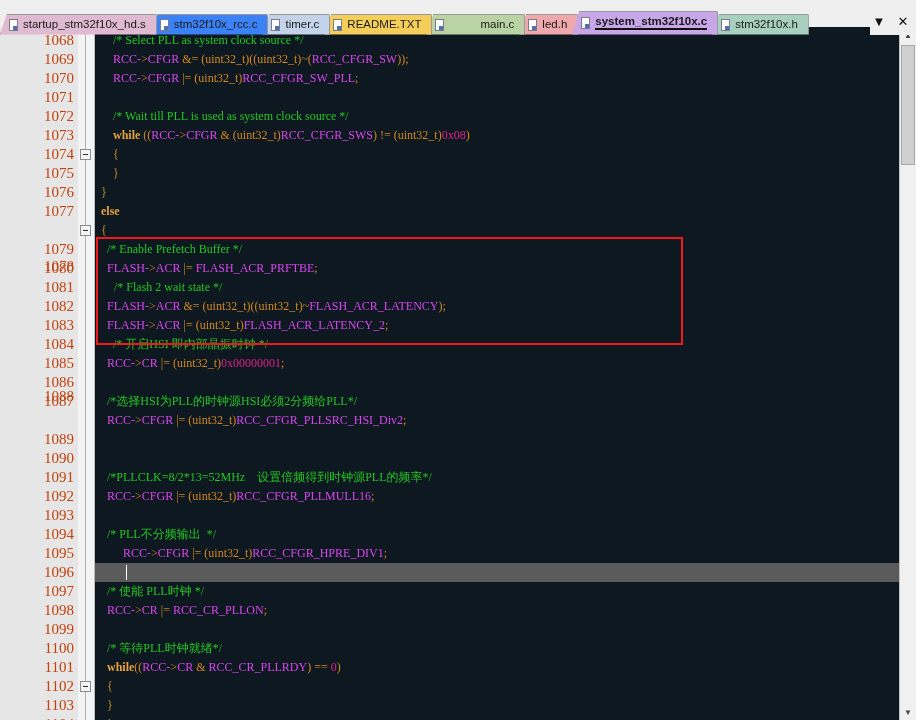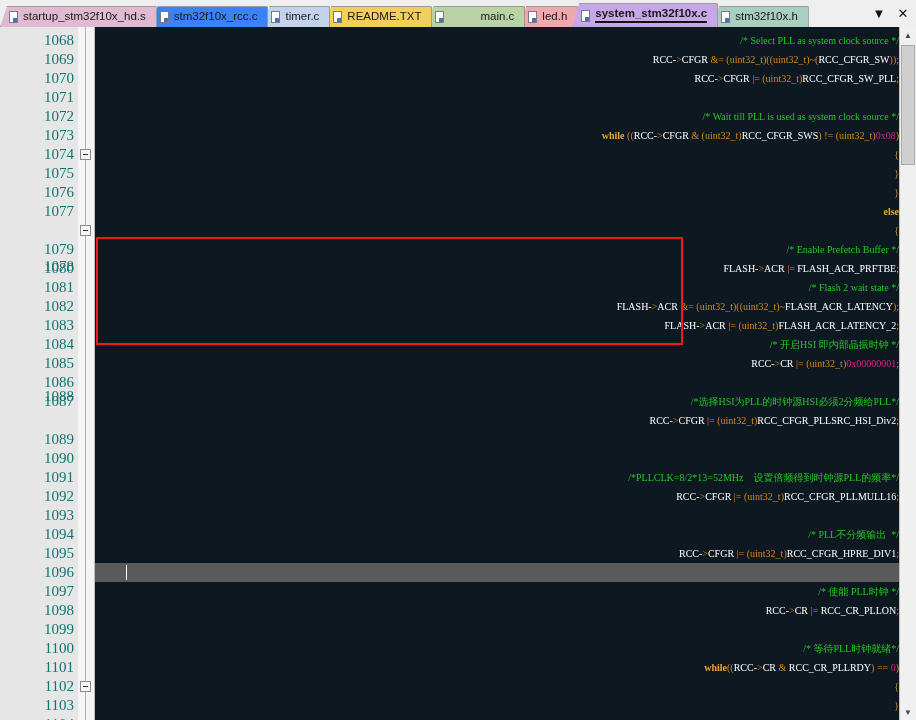--- a/index.html
+++ b/index.html
@@ -16,21 +16,21 @@
     background: #d8d4e0;
     overflow: hidden;
   }
 
   
   .tabbar {
     position: absolute; top: 0; left: 0;
     width: 916px; height: 42px;
     background: #efefef;
     display: flex;
-    align-items: flex-start;
+    align-items: center;
     overflow: hidden;
   }
   .tabbar-left {
     display: flex;
     align-items: flex-end;
     flex: 1 1 auto;
     height: 27px;
     overflow: hidden;
   }
   .tab {
@@ -113,21 +113,21 @@
     background: #e6e6e6;
     border-right: 1px solid #c8c8c8;
   }
   .gutter-num {
     position: absolute;
     right: 4px;
     width: 74px;
     text-align: right;
     font-family: "Liberation Serif", serif;
     font-size: 15px;
-    color: #0f766e;
+    color: #c2410c;
     line-height: 19px;
     height: 19px;
   }
 
   .foldbar {
     position: absolute;
     top: 0; left: 78px;
     width: 16px; height: 693px;
     background: #f4f4f4;
     border-right: 1px solid #bdbdbd;
@@ -156,47 +156,46 @@
 
   .code {
     position: absolute;
     top: 0; left: 95px;
     right: 17px;
     height: 693px;
     overflow: hidden;
   }
   .codeline {
     position: absolute;
-    left: 0; right: 0;
+    left: 0; right: 16px;
     height: 19px;
     line-height: 19px;
     font-family: "Liberation Serif", serif;
-    font-size: 10px;
+    font-size: 12px;
     white-space: pre;
     color: #d7dce2;
-    text-align: right;
   }
   .curline {
     position: absolute;
     left: 0; right: 0;
     height: 19px;
     background: #5a5a5a;
   }
   .caret {
     position: absolute;
     width: 1px;
     height: 15px;
     background: #ffffff;
   }
 
   
   .cm  { color: #23c723; }     
   .kw  { color: #e8a33d; font-weight: bold; }  
   .op  { color: #d4881f; }     
-  .id  { color: #ffffff; }     
+  .id  { color: #d946ef; }     
   .num { color: #e0218a; }     
   .ty  { color: #d4881f; }     
   .br  { color: #c08a28; }     
 
   
   .annot-rect {
     position: absolute;
     border: 2px solid #f01a1a;
     box-sizing: border-box;
     pointer-events: none;

